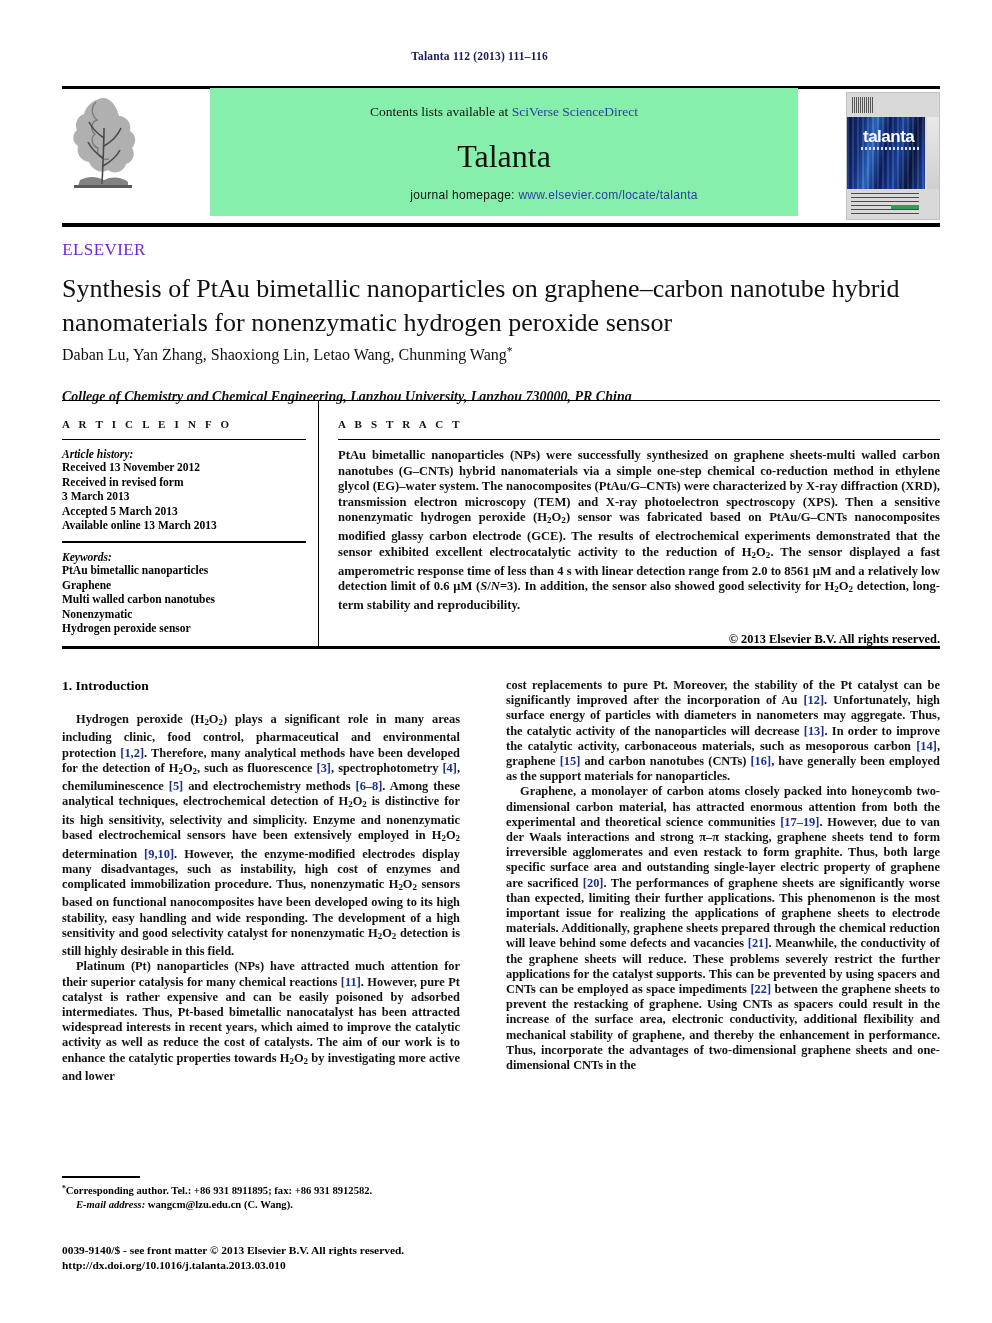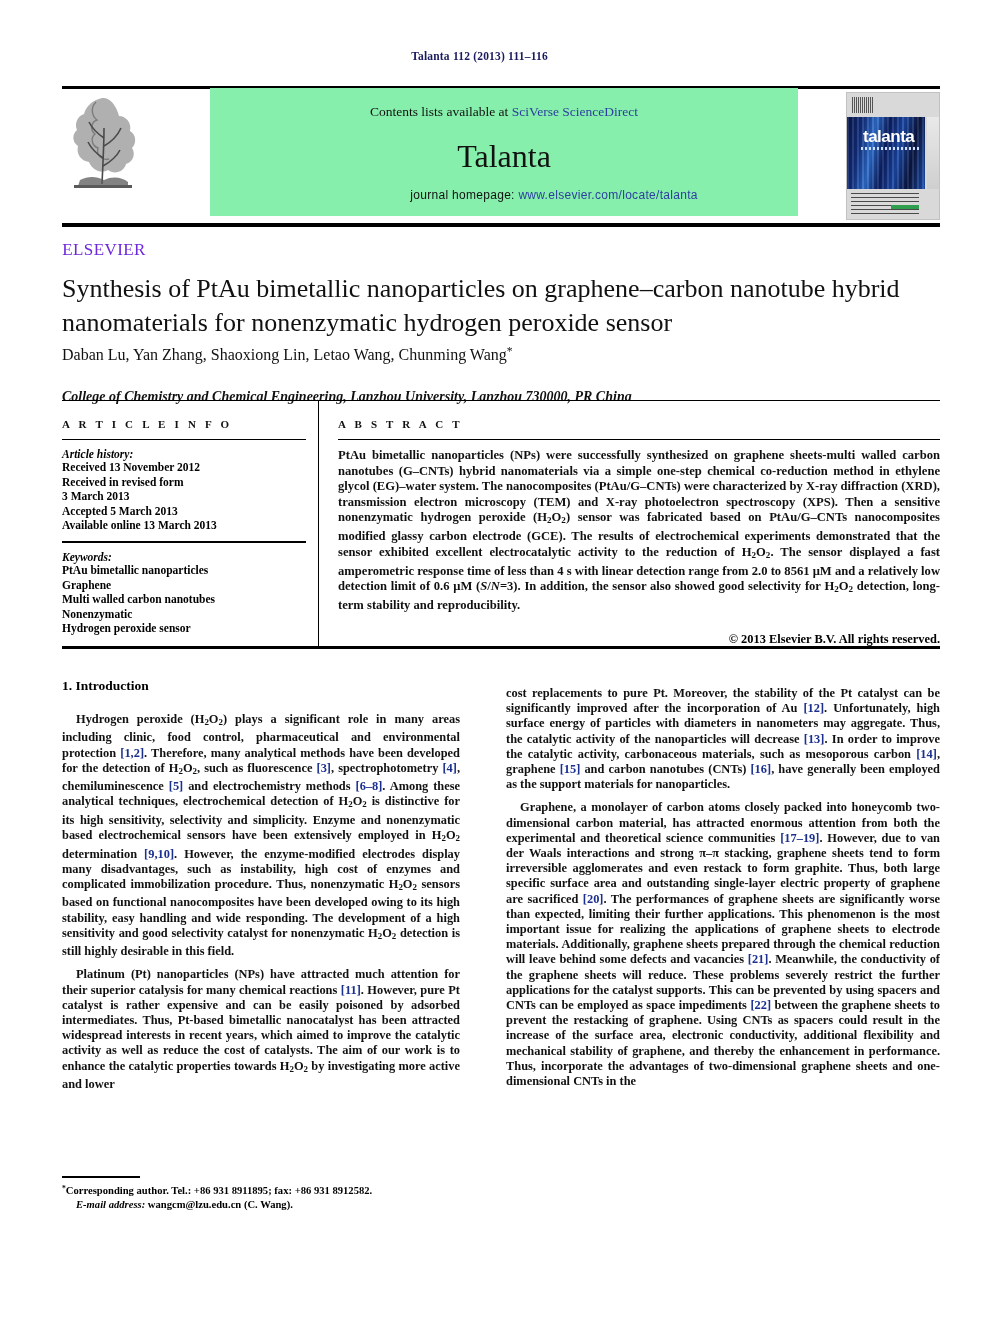--- a/index.html
+++ b/index.html
@@ -156,21 +156,21 @@
   
   .col-left  { position:absolute; left:62px;  top:678px; width:398px; }
   .col-right { position:absolute; left:506px; top:678px; width:434px; }
 
   .body-head {
     font-size:13.5px; font-weight:700; margin-bottom:18px;
     font-family:"Liberation Serif", serif;
   }
   .para {
     font-size:12.4px; line-height:15.2px; text-align:justify;
-    text-indent:14px; font-weight:700; color:#111; margin:8px 0 0 0;
+    text-indent:14px; font-weight:700; color:#111; margin:0 0 0 0;
   }
   .para.noind { text-indent:0; }
   .cite { color:#1b2f8f; }
 
   
   .fn-rule {
     position:absolute; left:62px; top:1176px; width:78px; height:2px; background:#000;
   }
   .footnote {
     position:absolute; left:62px; top:1182px; width:400px;
@@ -291,15 +291,17 @@
     <div>
       <sup>*</sup><span>Corresponding author. Tel.: +86 931 8911895; fax: +86 931 8912582.</span>
     </div>
     <div style="padding-left:14px">
       <span class="ital">E-mail address:</span>
       <span>wangcm@lzu.edu.cn (C. Wang).</span>
     </div>
   </div>
 
   <div class="imprint">
+    <div>0039-9140/$ - see front matter © 2013 Elsevier B.V. All rights reserved.</div>
+    <div>http://dx.doi.org/10.1016/j.talanta.2013.03.010</div>
   </div>
 
 </div>
 
 </body></html>

